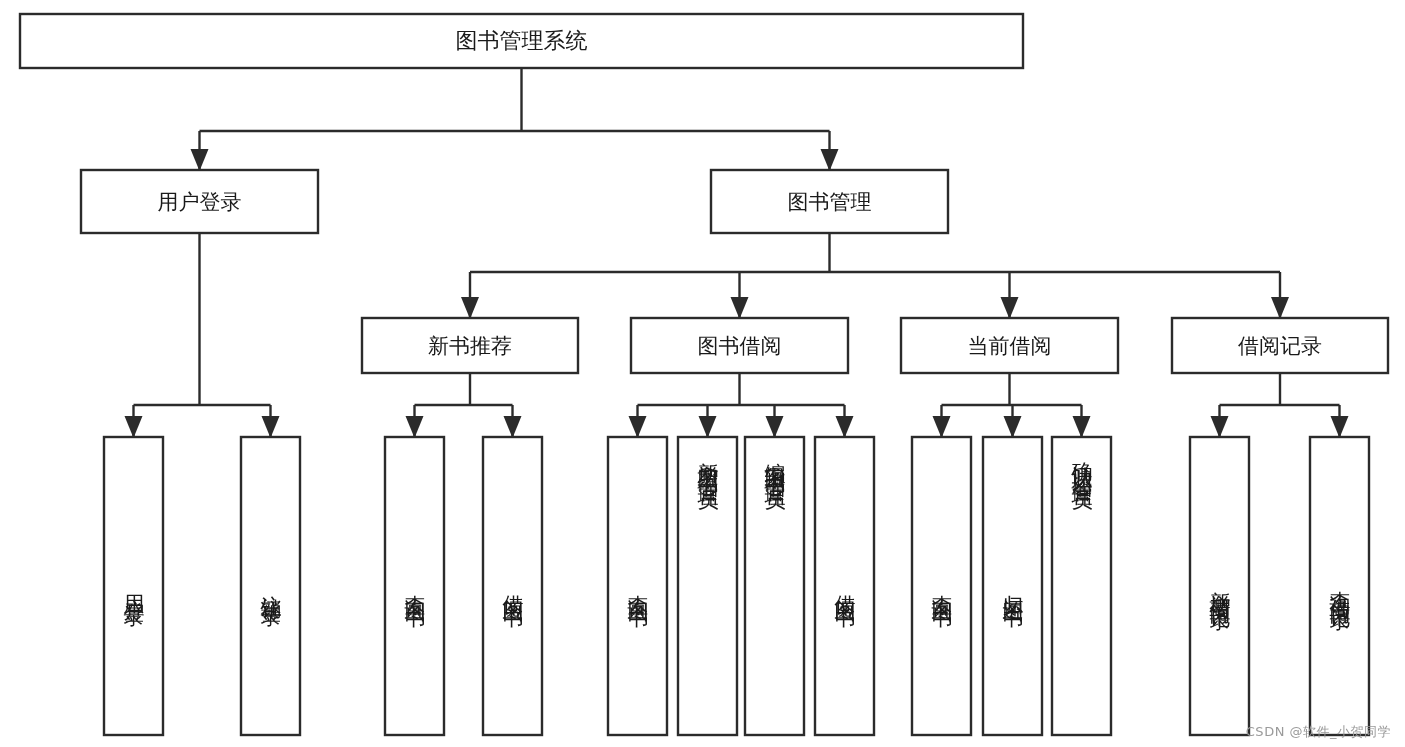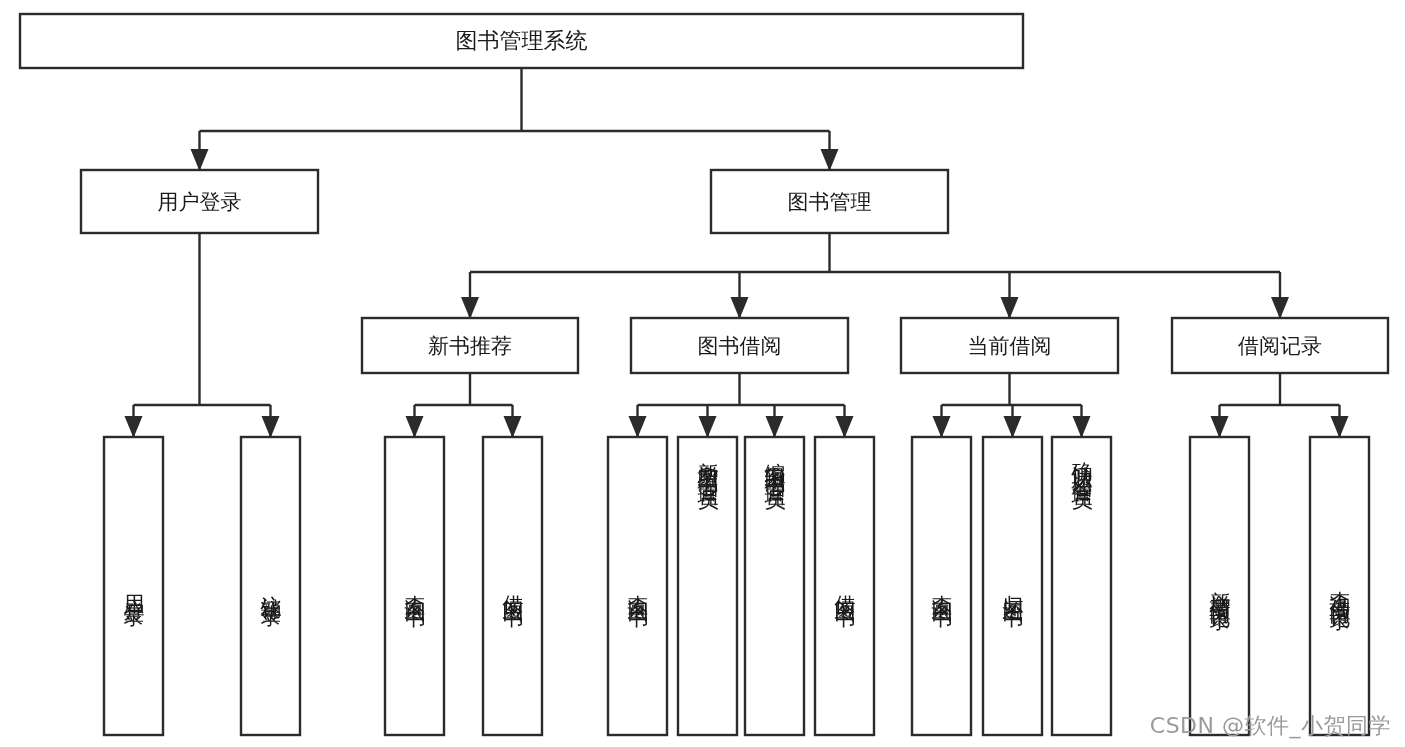--- a/index.html
+++ b/index.html
@@ -74,21 +74,21 @@
     line-height: 1.0;
     color: #1a1a1a;
     letter-spacing: 4px;
     white-space: nowrap;
   }
   #watermark {
     position: absolute;
     right: 14px;
     bottom: 6px;
     font-family: "DejaVu Sans", "Liberation Sans", sans-serif;
-    font-size: 22px;
+    font-size: 13px;
     color: #9a9a9a;
     letter-spacing: 0.5px;
     white-space: nowrap;
     pointer-events: none;
   }
 </style>
 </head>
 <body>
 
 <div id="diagram-root">

